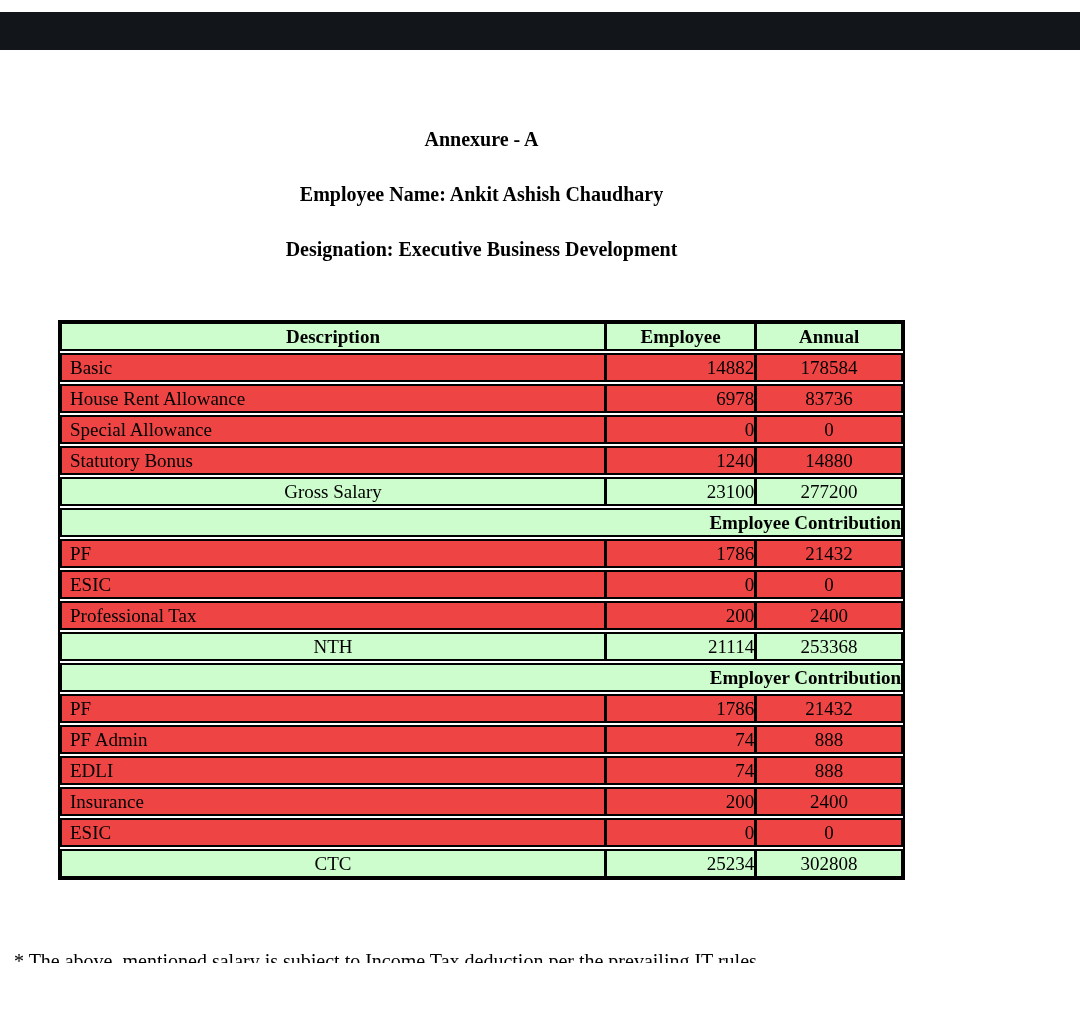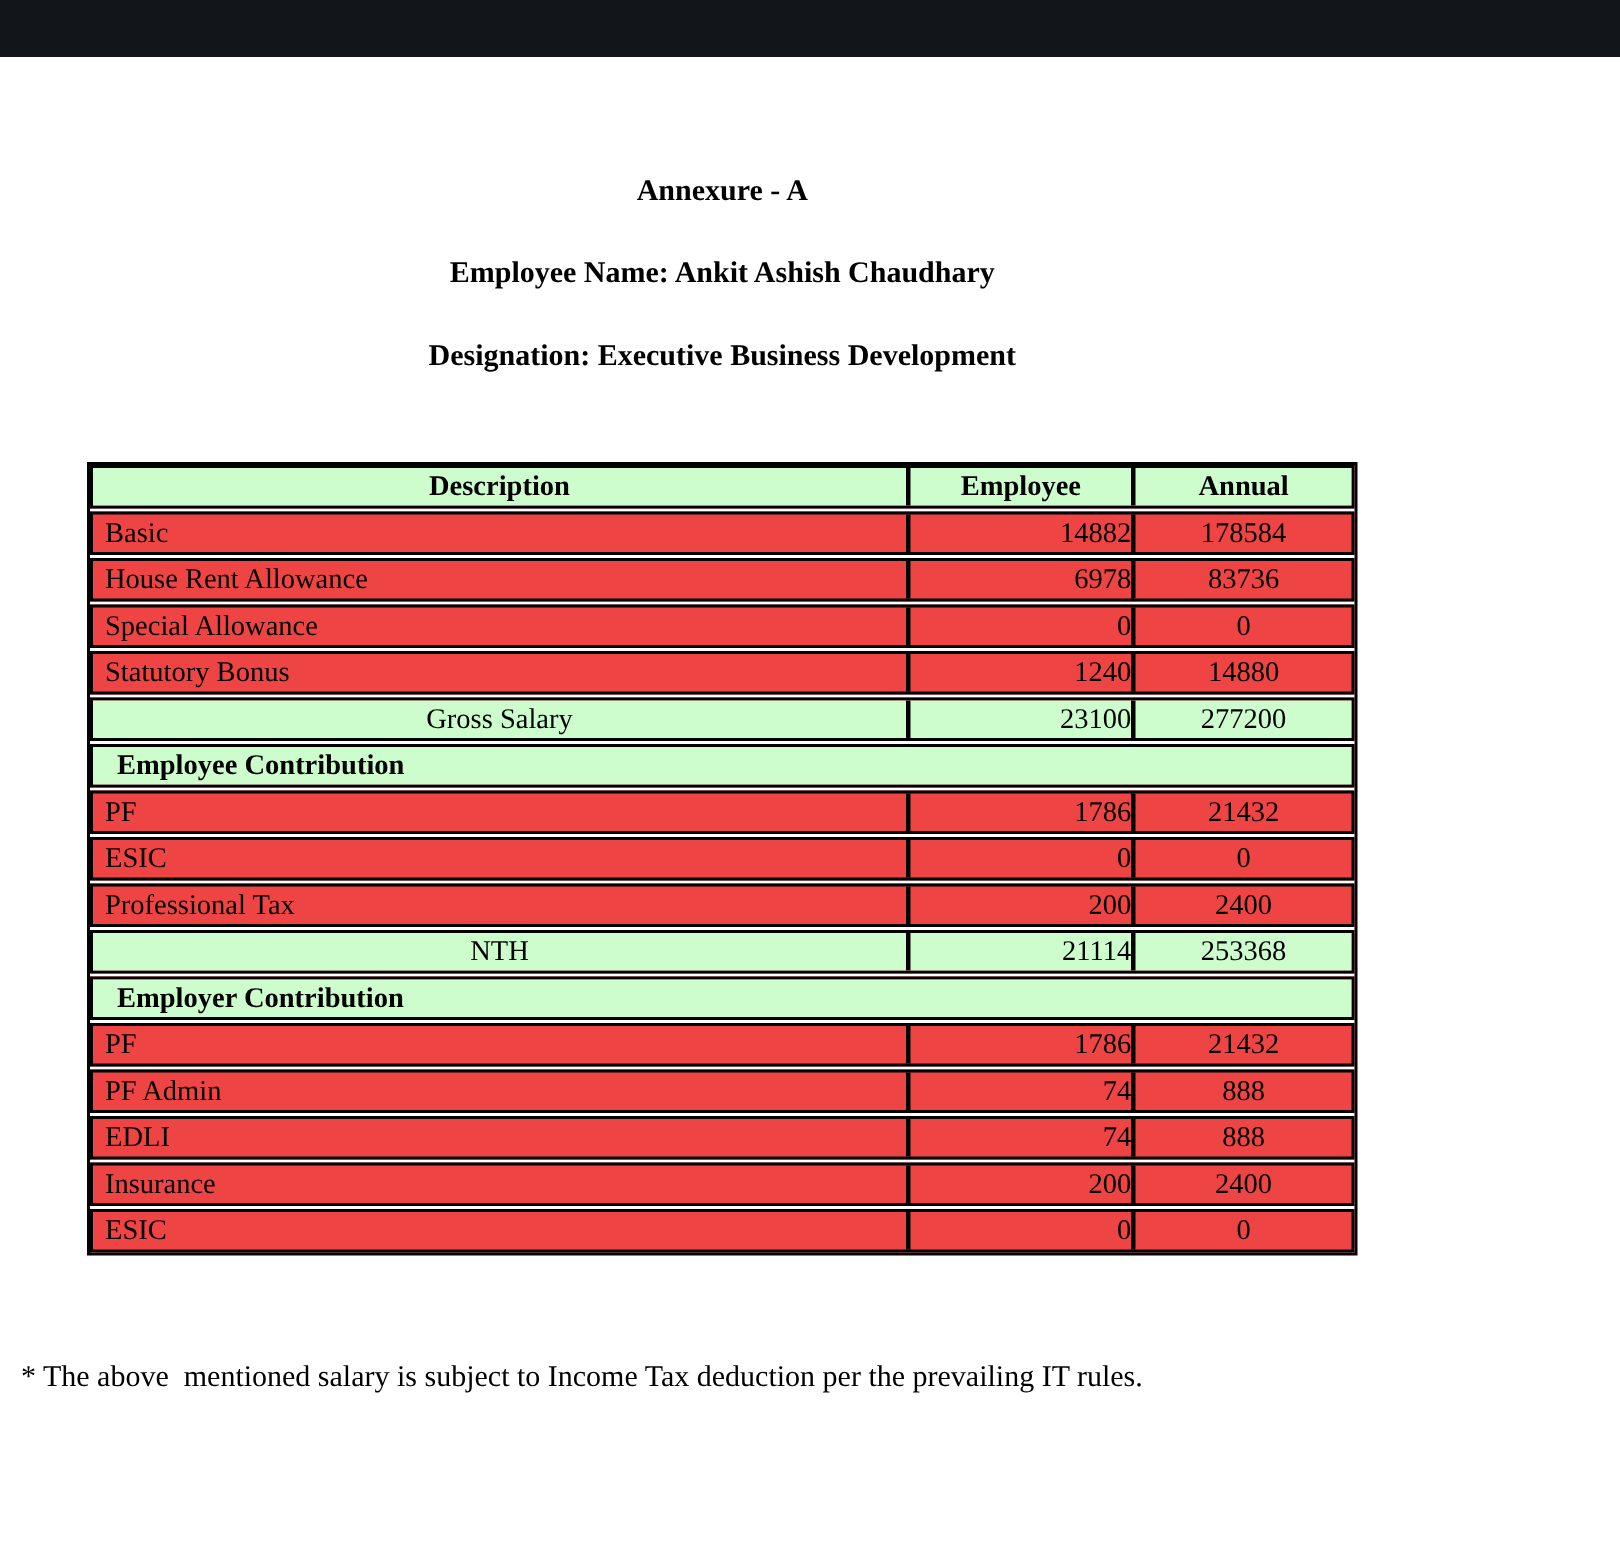--- a/index.html
+++ b/index.html
@@ -8,20 +8,21 @@
     background: #ffffff;
   }
   .page {
     position: relative;
     width: 1080px;
     height: 951px;
     background: var(--page-bg, #ffffff);
     font-family: "Liberation Serif", "DejaVu Serif", serif;
     color: #000000;
     overflow: hidden;
+    margin-top: 12px;
   }
   .top-bar {
     width: 100%;
     height: 38px;
     background: var(--bar-color, #12161b);
   }
   .doc {
     width: 847px;
     margin-left: 58px;
   }
@@ -66,21 +67,21 @@
     text-align: right;
     border-left: 3px solid #000000;
   }
   .c2 {
     flex: 1 1 auto;
     text-align: center;
     border-left: 3px solid #000000;
   }
   .full {
     flex: 1 1 100%;
-    text-align: left;
+    text-align: right;
     font-weight: bold;
     padding-left: 16px;
     border-left: none;
   }
   .header .cell {
     background: var(--green, #cdfccd);
     font-weight: bold;
     text-align: center;
     padding-left: 0;
   }
@@ -186,17 +187,22 @@
         <div class="srow data">
           <div class="cell c0">Insurance</div>
           <div class="cell c1">200</div>
           <div class="cell c2">2400</div>
         </div>
         <div class="srow data">
           <div class="cell c0">ESIC</div>
           <div class="cell c1">0</div>
           <div class="cell c2">0</div>
         </div>
+        <div class="srow summary">
+          <div class="cell c0">CTC</div>
+          <div class="cell c1">25234</div>
+          <div class="cell c2">302808</div>
+        </div>
       </div>
   </div>
 
   <div class="footnote">* The above  mentioned salary is subject to Income Tax deduction per the prevailing IT rules.</div>
 </div>
 
 </body></html>

